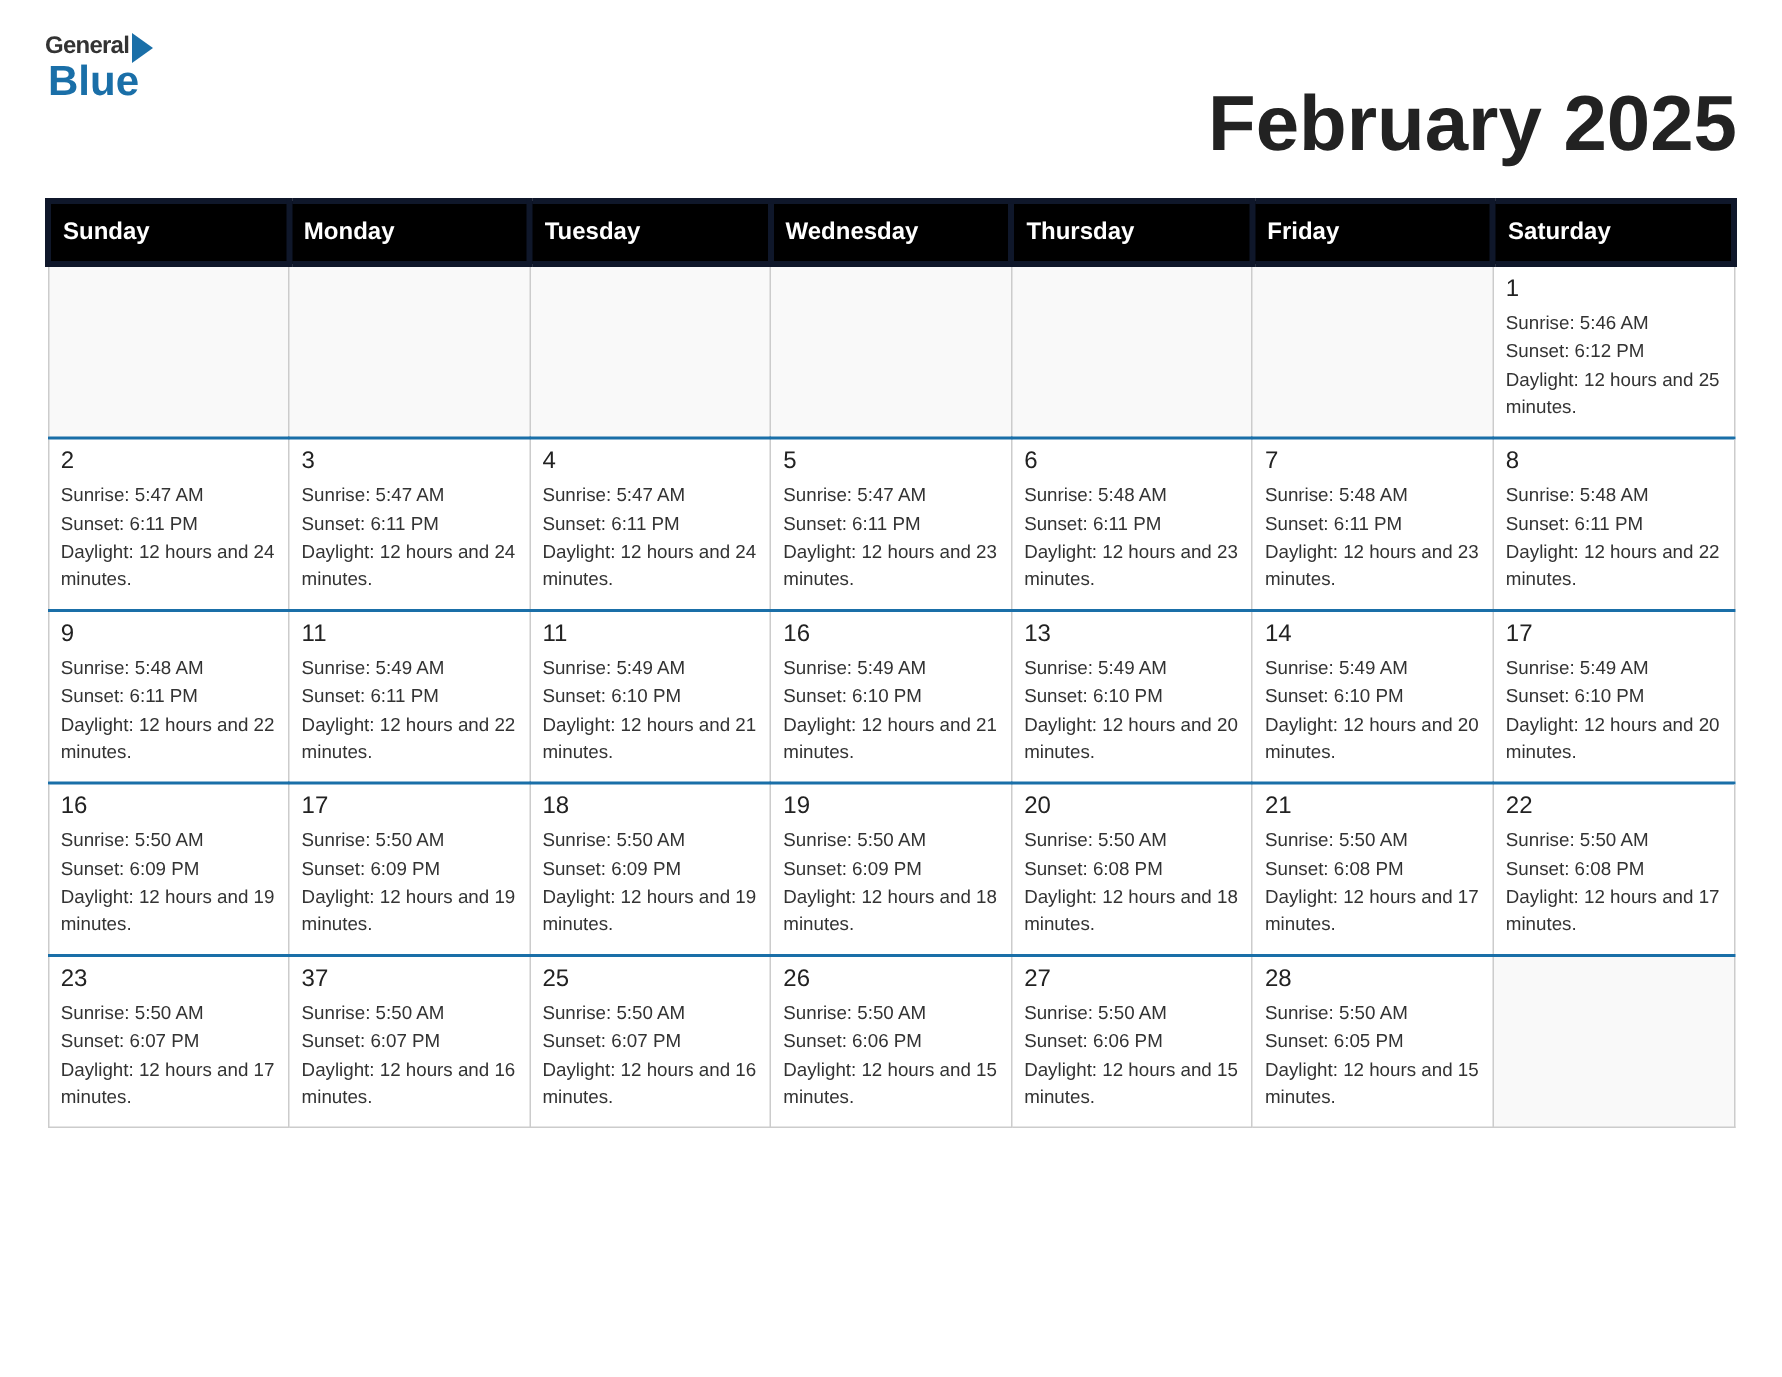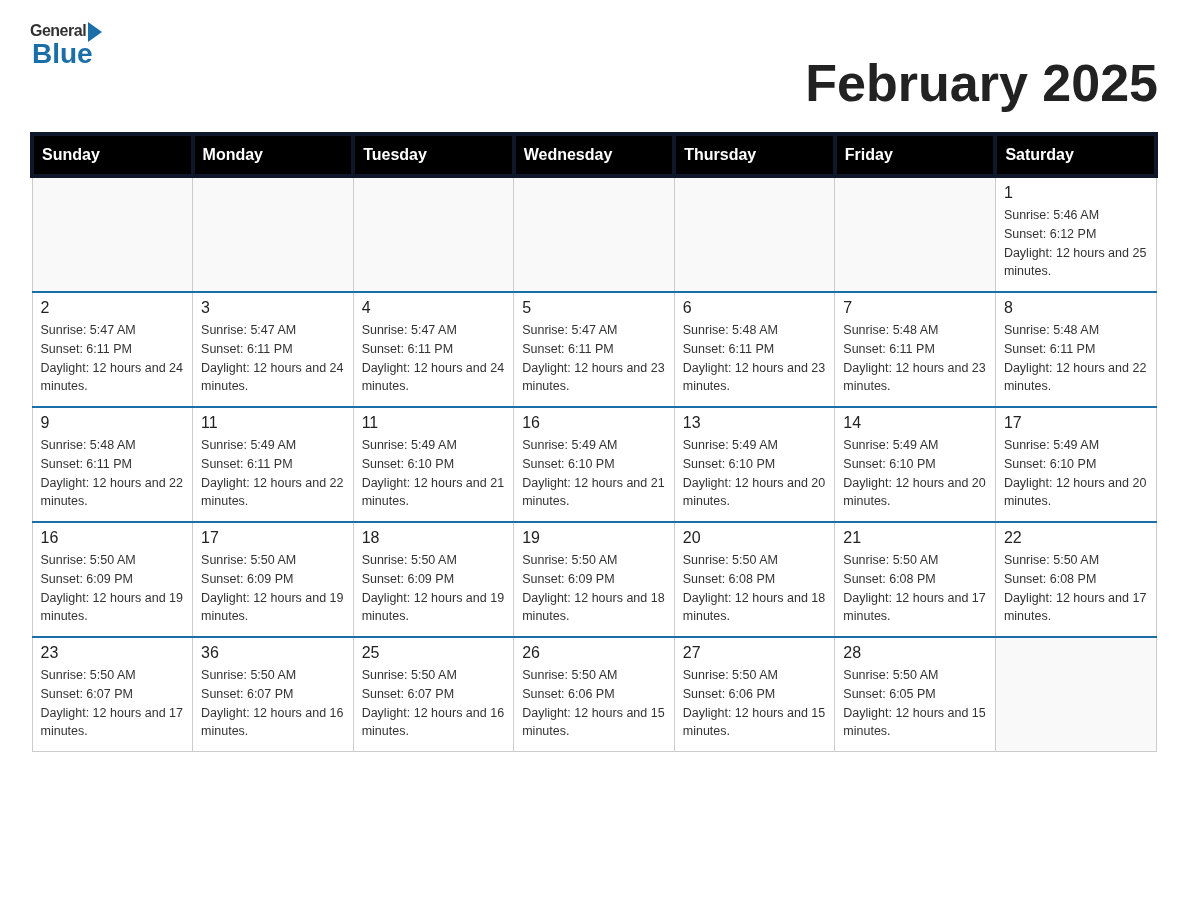--- a/index.html
+++ b/index.html
@@ -234,21 +234,21 @@
           <span class="day-number">22</span>
           <div class="day-info">Sunrise: 5:50 AM<br>Sunset: 6:08 PM<br>Daylight: 12 hours and 17 minutes.</div>
         </td>
       </tr>
       <tr>
         <td>
           <span class="day-number">23</span>
           <div class="day-info">Sunrise: 5:50 AM<br>Sunset: 6:07 PM<br>Daylight: 12 hours and 17 minutes.</div>
         </td>
         <td>
-          <span class="day-number">36</span>
+          <span class="day-number">37</span>
           <div class="day-info">Sunrise: 5:50 AM<br>Sunset: 6:07 PM<br>Daylight: 12 hours and 16 minutes.</div>
         </td>
         <td>
           <span class="day-number">25</span>
           <div class="day-info">Sunrise: 5:50 AM<br>Sunset: 6:07 PM<br>Daylight: 12 hours and 16 minutes.</div>
         </td>
         <td>
           <span class="day-number">26</span>
           <div class="day-info">Sunrise: 5:50 AM<br>Sunset: 6:06 PM<br>Daylight: 12 hours and 15 minutes.</div>
         </td>

